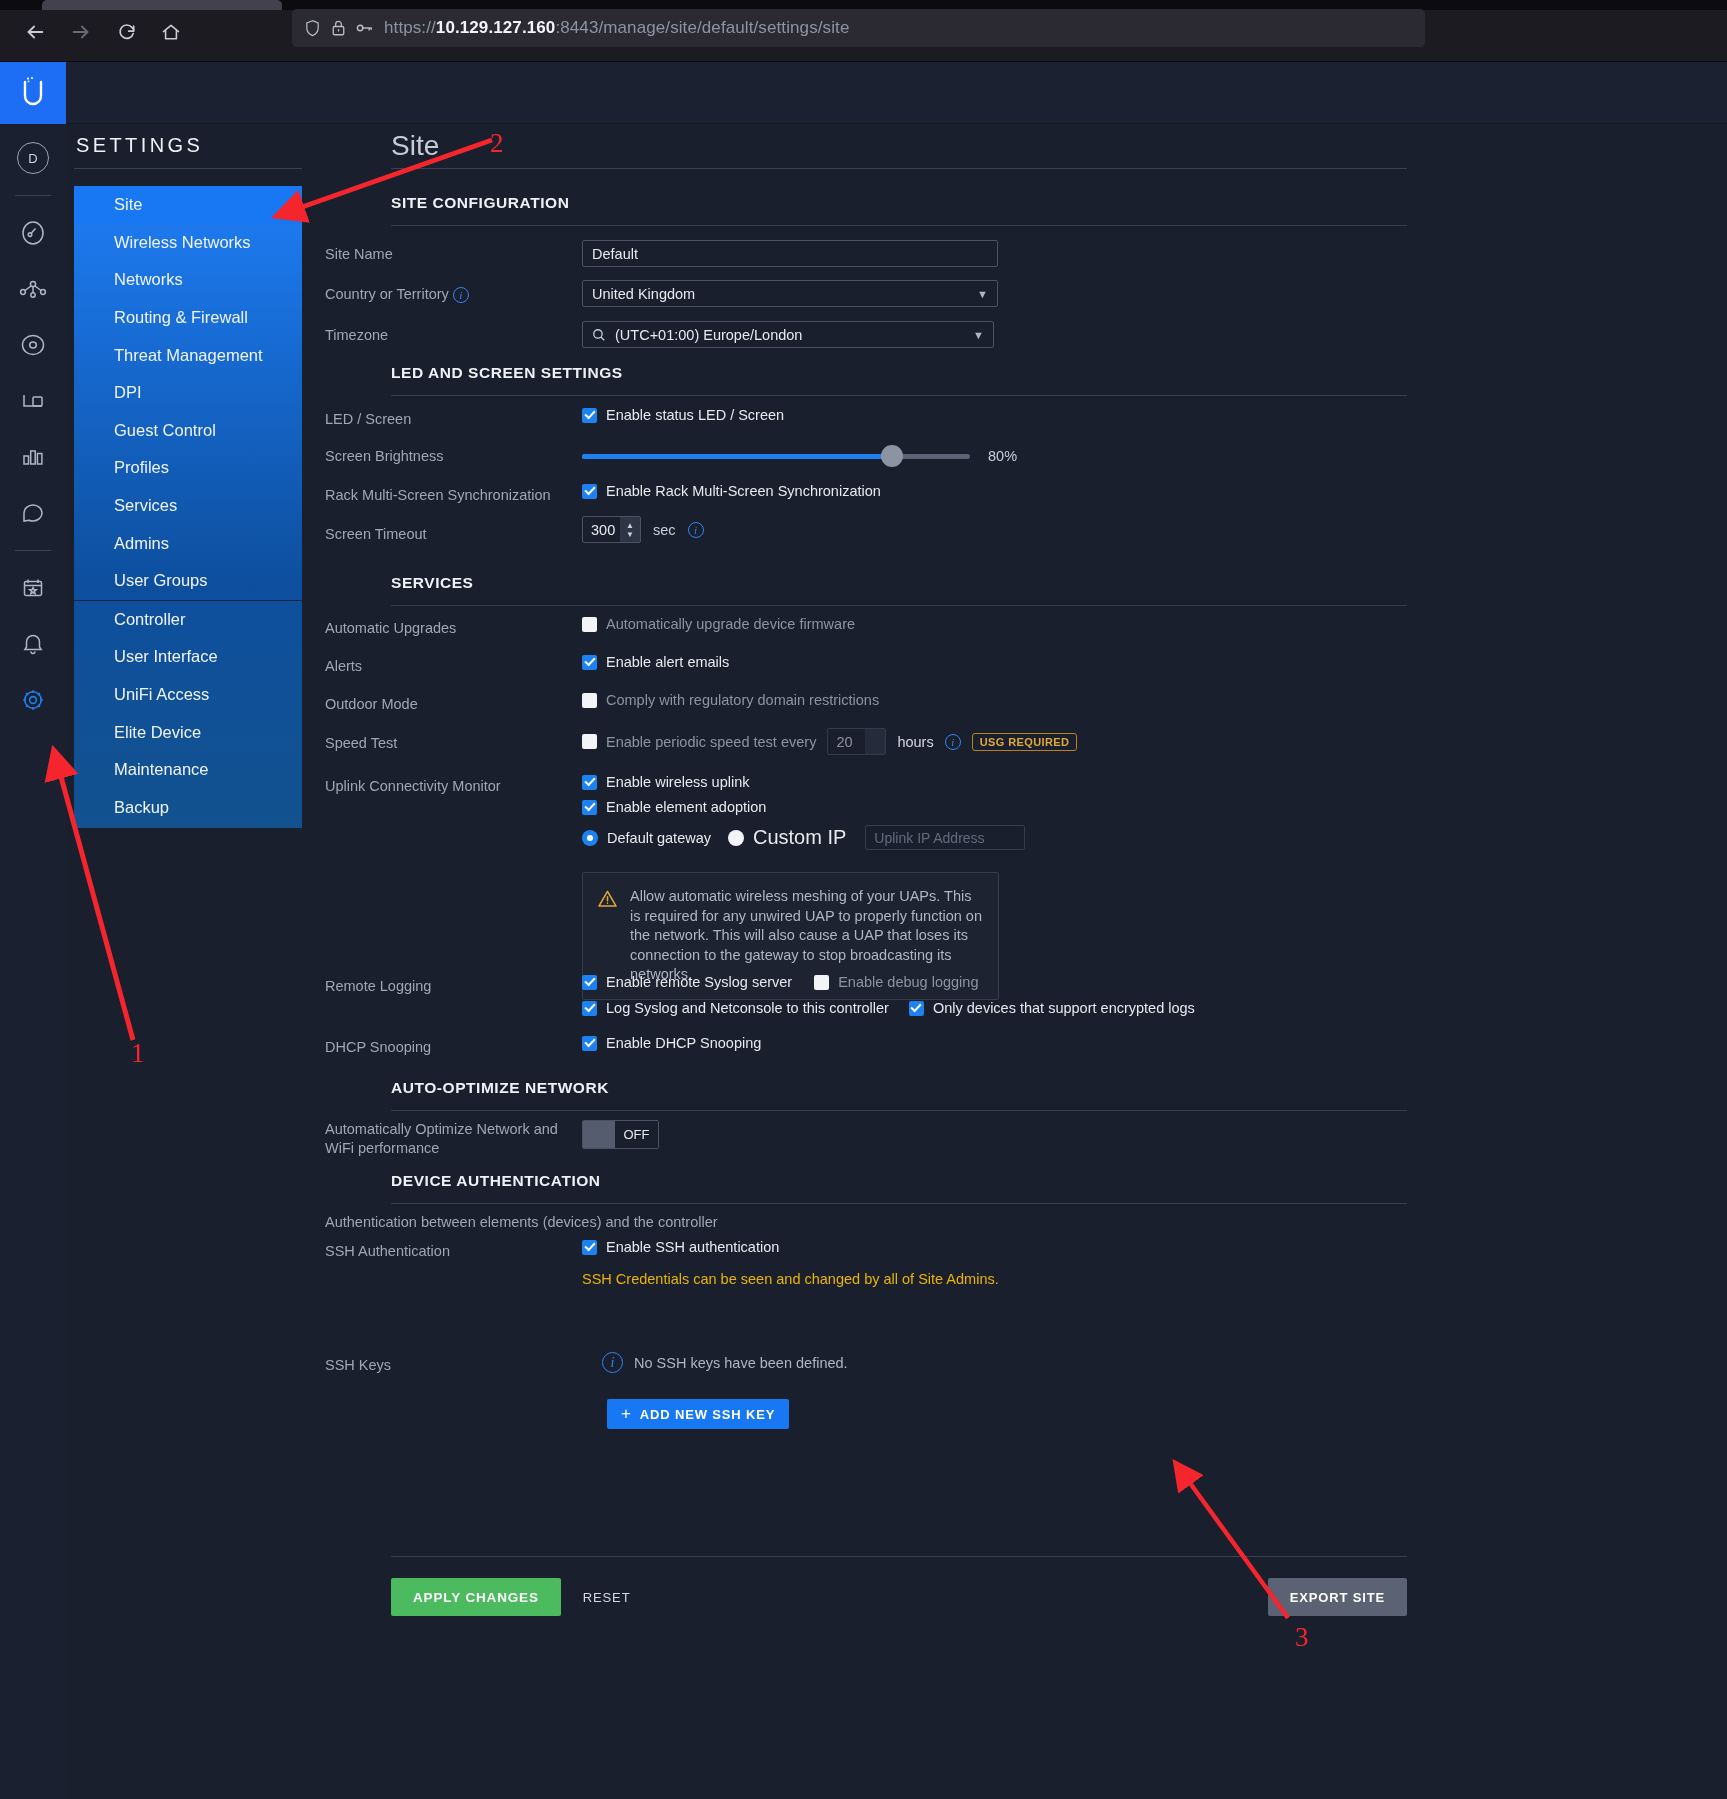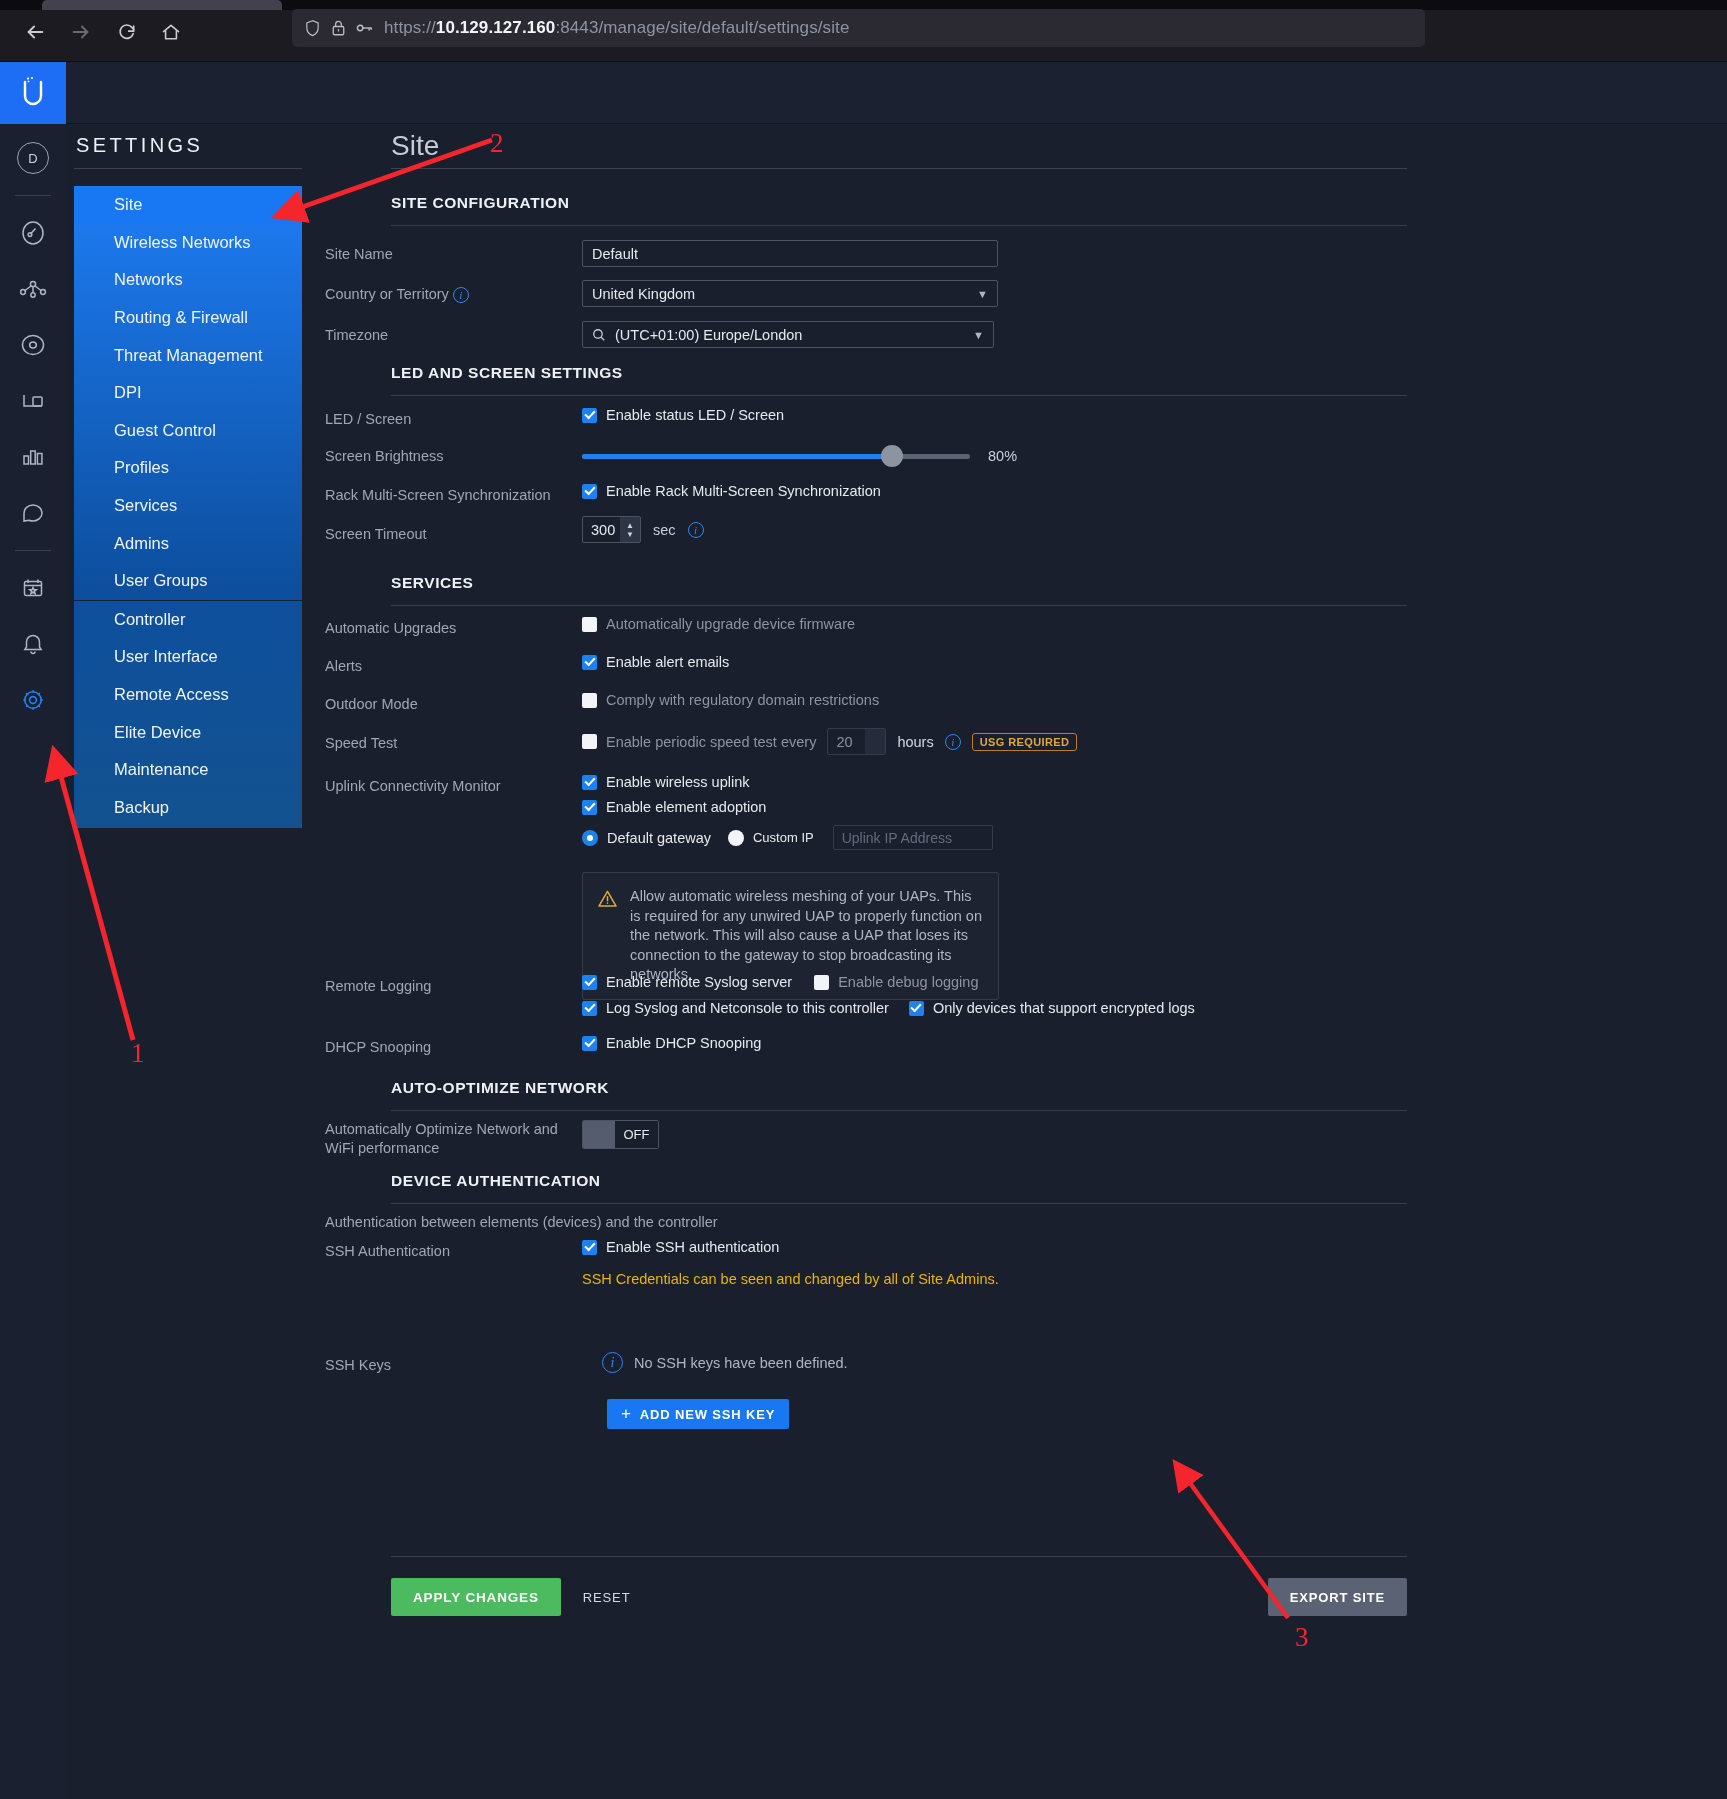--- a/index.html
+++ b/index.html
@@ -419,21 +419,21 @@
         <span>User Groups</span>
       </div>
     <div class="nav-group-sep"></div>
     <div class="nav-item">
         <span>Controller</span>
       </div>
     <div class="nav-item">
         <span>User Interface</span>
       </div>
     <div class="nav-item">
-        <span>Remote Access</span>
+        <span>UniFi Access</span>
       </div>
     <div class="nav-item">
         <span>Elite Device</span>
       </div>
     <div class="nav-item">
         <span>Maintenance</span>
       </div>
     <div class="nav-item">
         <span>Backup</span>
       </div>
@@ -598,21 +598,21 @@
           <span>Enable wireless uplink</span>
         </div>
         <div class="cb-row" style="margin-top:9px;">
           <span class="cb on"></span>
           <span>Enable element adoption</span>
         </div>
         <div style="display:flex;align-items:center;gap:9px;margin-top:10px;">
           <span class="radio on"></span>
           <span style="font-size:14.5px;">Default gateway</span>
           <span class="radio off" style="margin-left:8px;"></span>
-          <span style="font-size:13px;">Custom IP</span>
+          <span style="font-size:20px;">Custom IP</span>
           <span class="ghost-input" style="width:160px;margin-left:10px;">Uplink IP Address</span>
         </div>
         <div class="notice" style="margin-top:22px;">
           <span class="tri">
             <svg width="21" height="19" viewBox="0 0 22 20" fill="none" stroke="#e0a83a" stroke-width="1.6" stroke-linejoin="round">
                 <path d="M11 2.5 20 18H2z"></path>
                 <path d="M11 8.2v4.2" stroke-linecap="round"></path>
                 <path d="M11 14.8v.1" stroke-linecap="round"></path>
               </svg>
           </span>

